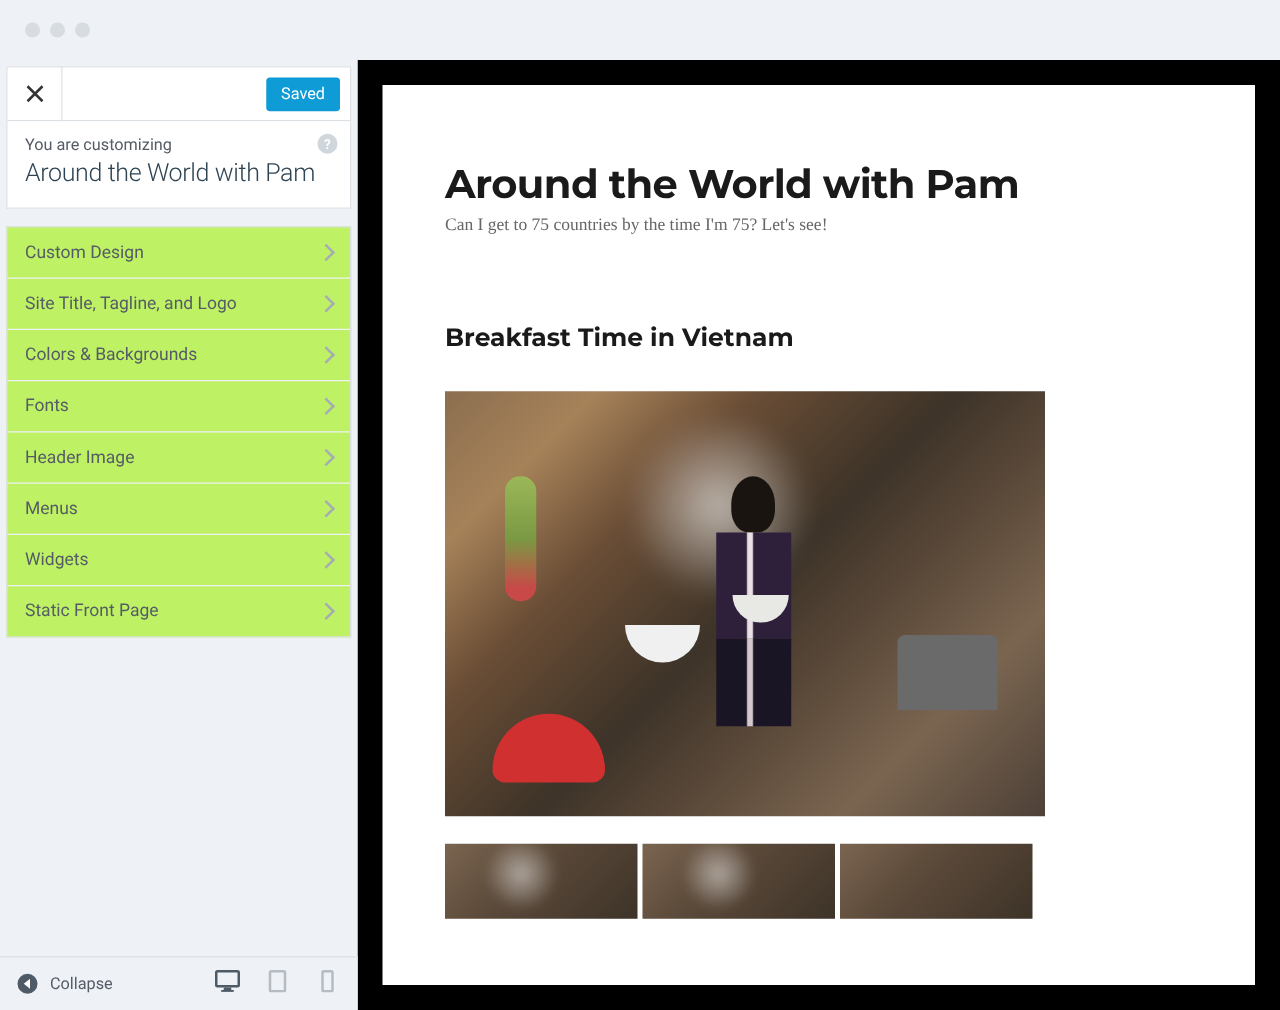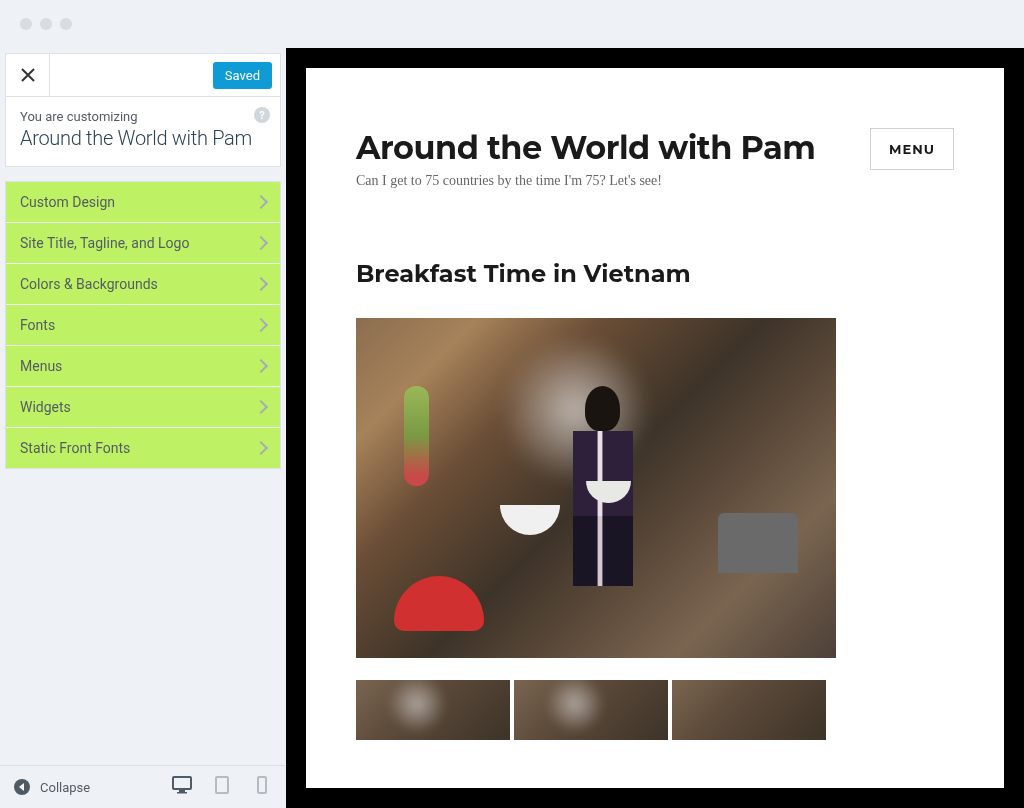--- a/index.html
+++ b/index.html
@@ -253,21 +253,21 @@
 }
 .featured-label {
   font-family: Montserrat, Arial, sans-serif;
   font-size: 13px;
   font-weight: 700;
   letter-spacing: 1px;
   color: #8a8a8a;
 }
 .post-title {
   font-family: Montserrat, Arial, sans-serif;
-  font-size: 24px;
+  font-size: 20px;
   font-weight: 700;
   color: #1a1a1a;
   margin-top: 20px;
   margin-bottom: 30px;
 }
 .featured-image {
   width: 480px;
   height: 340px;
   background: linear-gradient(135deg, #8b6e4f 0%, #a68259 15%, #6b4e36 30%, #3d3328 50%, #5c4a3a 65%, #7a6550 80%, #4d4037 100%);
   position: relative;
@@ -398,29 +398,33 @@
         </div>
         <div class="menu-item">
           <span>Colors &amp; Backgrounds</span>
           <span class="chevron"></span>
         </div>
         <div class="menu-item">
           <span>Fonts</span>
           <span class="chevron"></span>
         </div>
         <div class="menu-item">
+          <span>Header Image</span>
+          <span class="chevron"></span>
+        </div>
+        <div class="menu-item">
           <span>Menus</span>
           <span class="chevron"></span>
         </div>
         <div class="menu-item">
           <span>Widgets</span>
           <span class="chevron"></span>
         </div>
         <div class="menu-item">
-          <span>Static Front Fonts</span>
+          <span>Static Front Page</span>
           <span class="chevron"></span>
         </div>
       </div>
 
       <div class="collapse-bar">
         <div class="collapse-left">
           <div class="collapse-icon-circle"></div>
           <span class="collapse-text">Collapse</span>
         </div>
         <div class="device-icons">
@@ -446,21 +450,20 @@
 
     </div>
 
     <div class="preview-pane">
       <div class="preview-content">
         <div class="site-header">
           <div>
             <div class="site-title">Around the World with Pam</div>
             <div class="site-tagline">Can I get to 75 countries by the time I'm 75? Let's see!</div>
           </div>
-          <div class="menu-btn">MENU</div>
         </div>
         <div class="post-title">Breakfast Time in Vietnam</div>
         <div class="featured-image">
           <div class="greens"></div>
           <div class="steam"></div>
           <div class="person">
             <div class="head"></div>
             <div class="torso"></div>
             <div class="legs"></div>
           </div>

